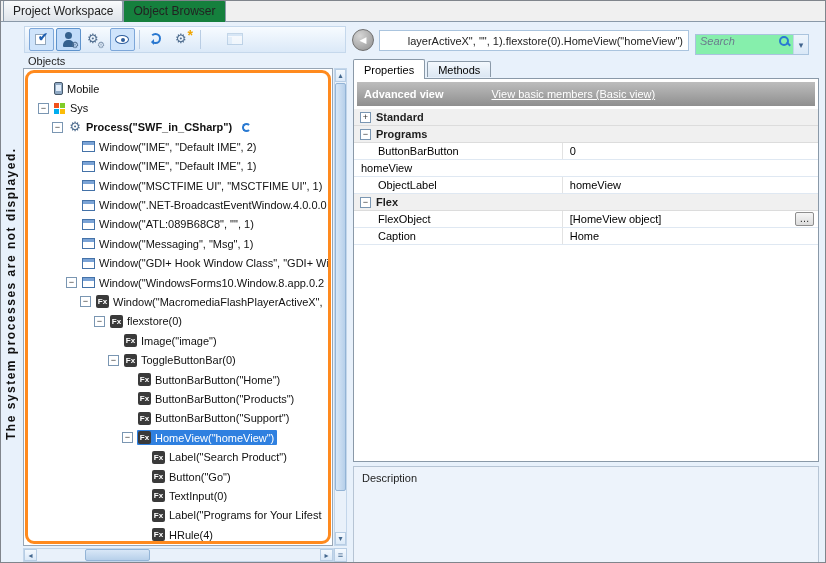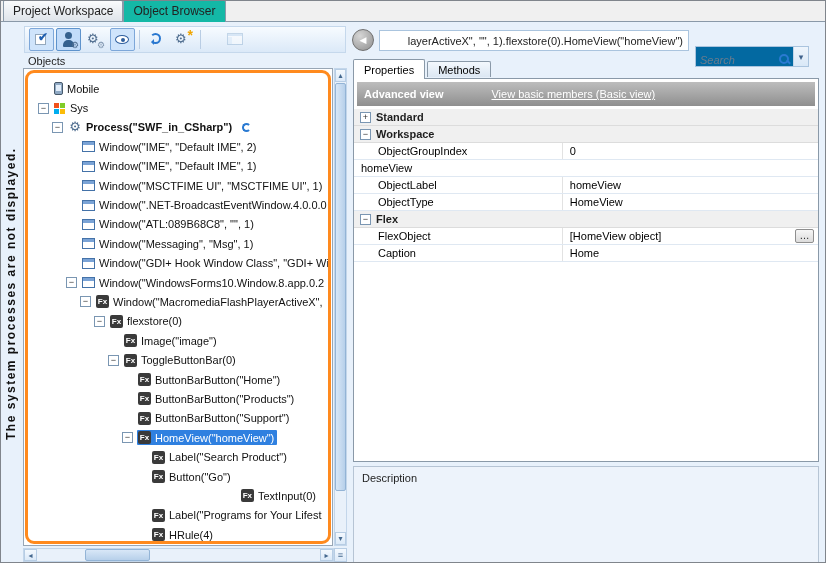--- a/index.html
+++ b/index.html
@@ -3,21 +3,21 @@
 <meta charset="utf-8">
 <style>
 *{margin:0;padding:0;box-sizing:border-box}
 body{background:#d8dee6;font-family:"Liberation Sans",sans-serif}
 i,b{font-style:normal;font-weight:normal}
 .window{position:relative;width:826px;height:563px;background:#f0f0f0;border:1px solid #80858c;overflow:hidden}
 
 
 .tabstrip{position:absolute;left:0;top:0;right:0;height:20px;background:#f0f0f0;display:flex;align-items:flex-end;padding-left:2px;z-index:10}
 .wtab{font-size:12px;padding:3px 9px;border:1px solid #8a99a8;border-bottom:none;border-radius:2px 2px 0 0;background:linear-gradient(#fafbfc,#dfe4ea);color:#222;cursor:default}
-.wtab.active{background:#14b8a6;position:relative;z-index:11;padding-bottom:4px;margin-bottom:-1px}
+.wtab.active{background:#15803d;position:relative;z-index:11;padding-bottom:4px;margin-bottom:-1px}
 
 .main{position:absolute;left:0;top:20px;right:0;bottom:0;background:#e8f1fb;border-top:1px solid #8a99a8}
 
 
 .side-note{position:absolute;left:3px;top:66px;height:352px;width:16px;writing-mode:vertical-rl;transform:rotate(180deg);font-size:12px;font-weight:bold;letter-spacing:1.5px;color:#111;white-space:nowrap}
 
 
 .toolbar{position:absolute;left:23px;top:4px;width:322px;height:27px;display:flex;align-items:center;gap:2px;padding:1px 4px;background:linear-gradient(#f7fbff,#dbe9f8);border:1px solid #c5d8ec}
 .tb-btn{width:25px;height:23px;display:flex;align-items:center;justify-content:center;border:1px solid transparent;border-radius:2px}
 .tb-btn.pressed{background:#cfe4fb;border-color:#7da7d9}
@@ -82,21 +82,21 @@
 .vthumb{position:absolute;left:0;top:14px;width:100%;height:408px;background:linear-gradient(90deg,#d8e7f7,#b7d0ea);border:1px solid #93b4d6;border-radius:2px}
 .sb-menu{position:absolute;left:333px;top:526px;width:13px;height:14px;background:linear-gradient(#f4f9fe,#dbe9f8);border:1px solid #b7cde4;color:#44688e;font-size:9px;display:flex;align-items:center;justify-content:center}
 .sb-menu::before{content:"\2261"}
 
 
 .backbtn{position:absolute;left:351px;top:7px;width:22px;height:22px;border-radius:50%;background:radial-gradient(circle at 35% 30%,#d6d6d6,#8f8f8f);border:1px solid #707070;display:flex;align-items:center;justify-content:center}
 .backarrow{color:#fff;font-size:9px}
 .backarrow::before{content:"\25C0"}
 .addr{position:absolute;left:378px;top:8px;width:310px;height:21px;background:#fff;border:1px solid #aac4de;overflow:hidden}
 .addr-text{position:absolute;right:5px;top:4px;white-space:nowrap;font-size:11px;color:#222}
-.search-box{position:absolute;left:694px;top:24px;width:114px;height:21px;background:#0369a1;border:1px solid #aac4de;display:flex;align-items:flex-end}
+.search-box{position:absolute;left:694px;top:12px;width:114px;height:21px;background:#86efac;border:1px solid #aac4de;display:flex;align-items:flex-start}
 .search-input{flex:1;min-width:0;border:none;outline:none;background:transparent;font-size:11px;padding:0 4px;font-family:"Liberation Sans",sans-serif}
 .search-input::placeholder{font-style:italic;color:#6b7c8d}
 .mag{position:relative;width:13px;height:13px;flex:none;margin-right:2px}
 .mag::before{content:"";position:absolute;left:1px;top:1px;width:6px;height:6px;border:2px solid #2a7ad2;border-radius:50%}
 .mag::after{content:"";position:absolute;left:8px;top:8px;width:5px;height:2px;background:#2a7ad2;transform:rotate(45deg)}
 .sdrop{width:15px;height:100%;border-left:1px solid #c3d6ea;background:linear-gradient(#eef5fc,#d9e8f7);display:flex;align-items:center;justify-content:center;color:#40638c;font-size:9px;flex:none}
 .sdrop::before{content:"\25BE"}
 
 
 .rtabs{position:absolute;left:352px;top:37px;height:20px;display:flex;align-items:center;z-index:2}
@@ -330,21 +330,21 @@
               <span class="tlabel">Label("Search Product")</span>
             </span>
           </div>
           <div class="tree-row" style="padding-left: 105px;">
             <span class="texp-spacer"></span>
             <span class="selbox">
               <span class="ticon icon-fx"></span>
               <span class="tlabel">Button("Go")</span>
             </span>
           </div>
-          <div class="tree-row" style="padding-left: 105px; justify-content: flex-end;">
+          <div class="tree-row" style="padding-left: 105px;">
             <span class="texp-spacer"></span>
             <span class="selbox">
               <span class="ticon icon-fx"></span>
               <span class="tlabel">TextInput(0)</span>
             </span>
           </div>
           <div class="tree-row" style="padding-left: 105px;">
             <span class="texp-spacer"></span>
             <span class="selbox">
               <span class="ticon icon-fx"></span>
@@ -401,36 +401,32 @@
         <span class="adv-title">Advanced view</span>
         <a class="adv-link">View basic members (Basic view)</a>
       </div>
       <div id="prop-grid">
           <div class="pgroup">
             <span class="texp">+</span>
             <span class="pgname">Standard</span>
           </div>
           <div class="pgroup">
             <span class="texp">−</span>
-            <span class="pgname">Workspace</span>
+            <span class="pgname">Programs</span>
           </div>
           <div class="prow">
-            <span class="pname">ObjectGroupIndex</span>
+            <span class="pname">ButtonBarButton</span>
             <span class="pvalue">0</span>
           </div>
           <div class="prow">
             <span class="pvalue">homeView</span>
           </div>
           <div class="prow">
             <span class="pname">ObjectLabel</span>
             <span class="pvalue">homeView</span>
-          </div>
-          <div class="prow">
-            <span class="pname">ObjectType</span>
-            <span class="pvalue">HomeView</span>
           </div>
           <div class="pgroup">
             <span class="texp">−</span>
             <span class="pgname">Flex</span>
           </div>
           <div class="prow">
             <span class="pname">FlexObject</span>
             <span class="pvalue">[HomeView object]</span>
             <button class="pbtn">…</button>
           </div>

